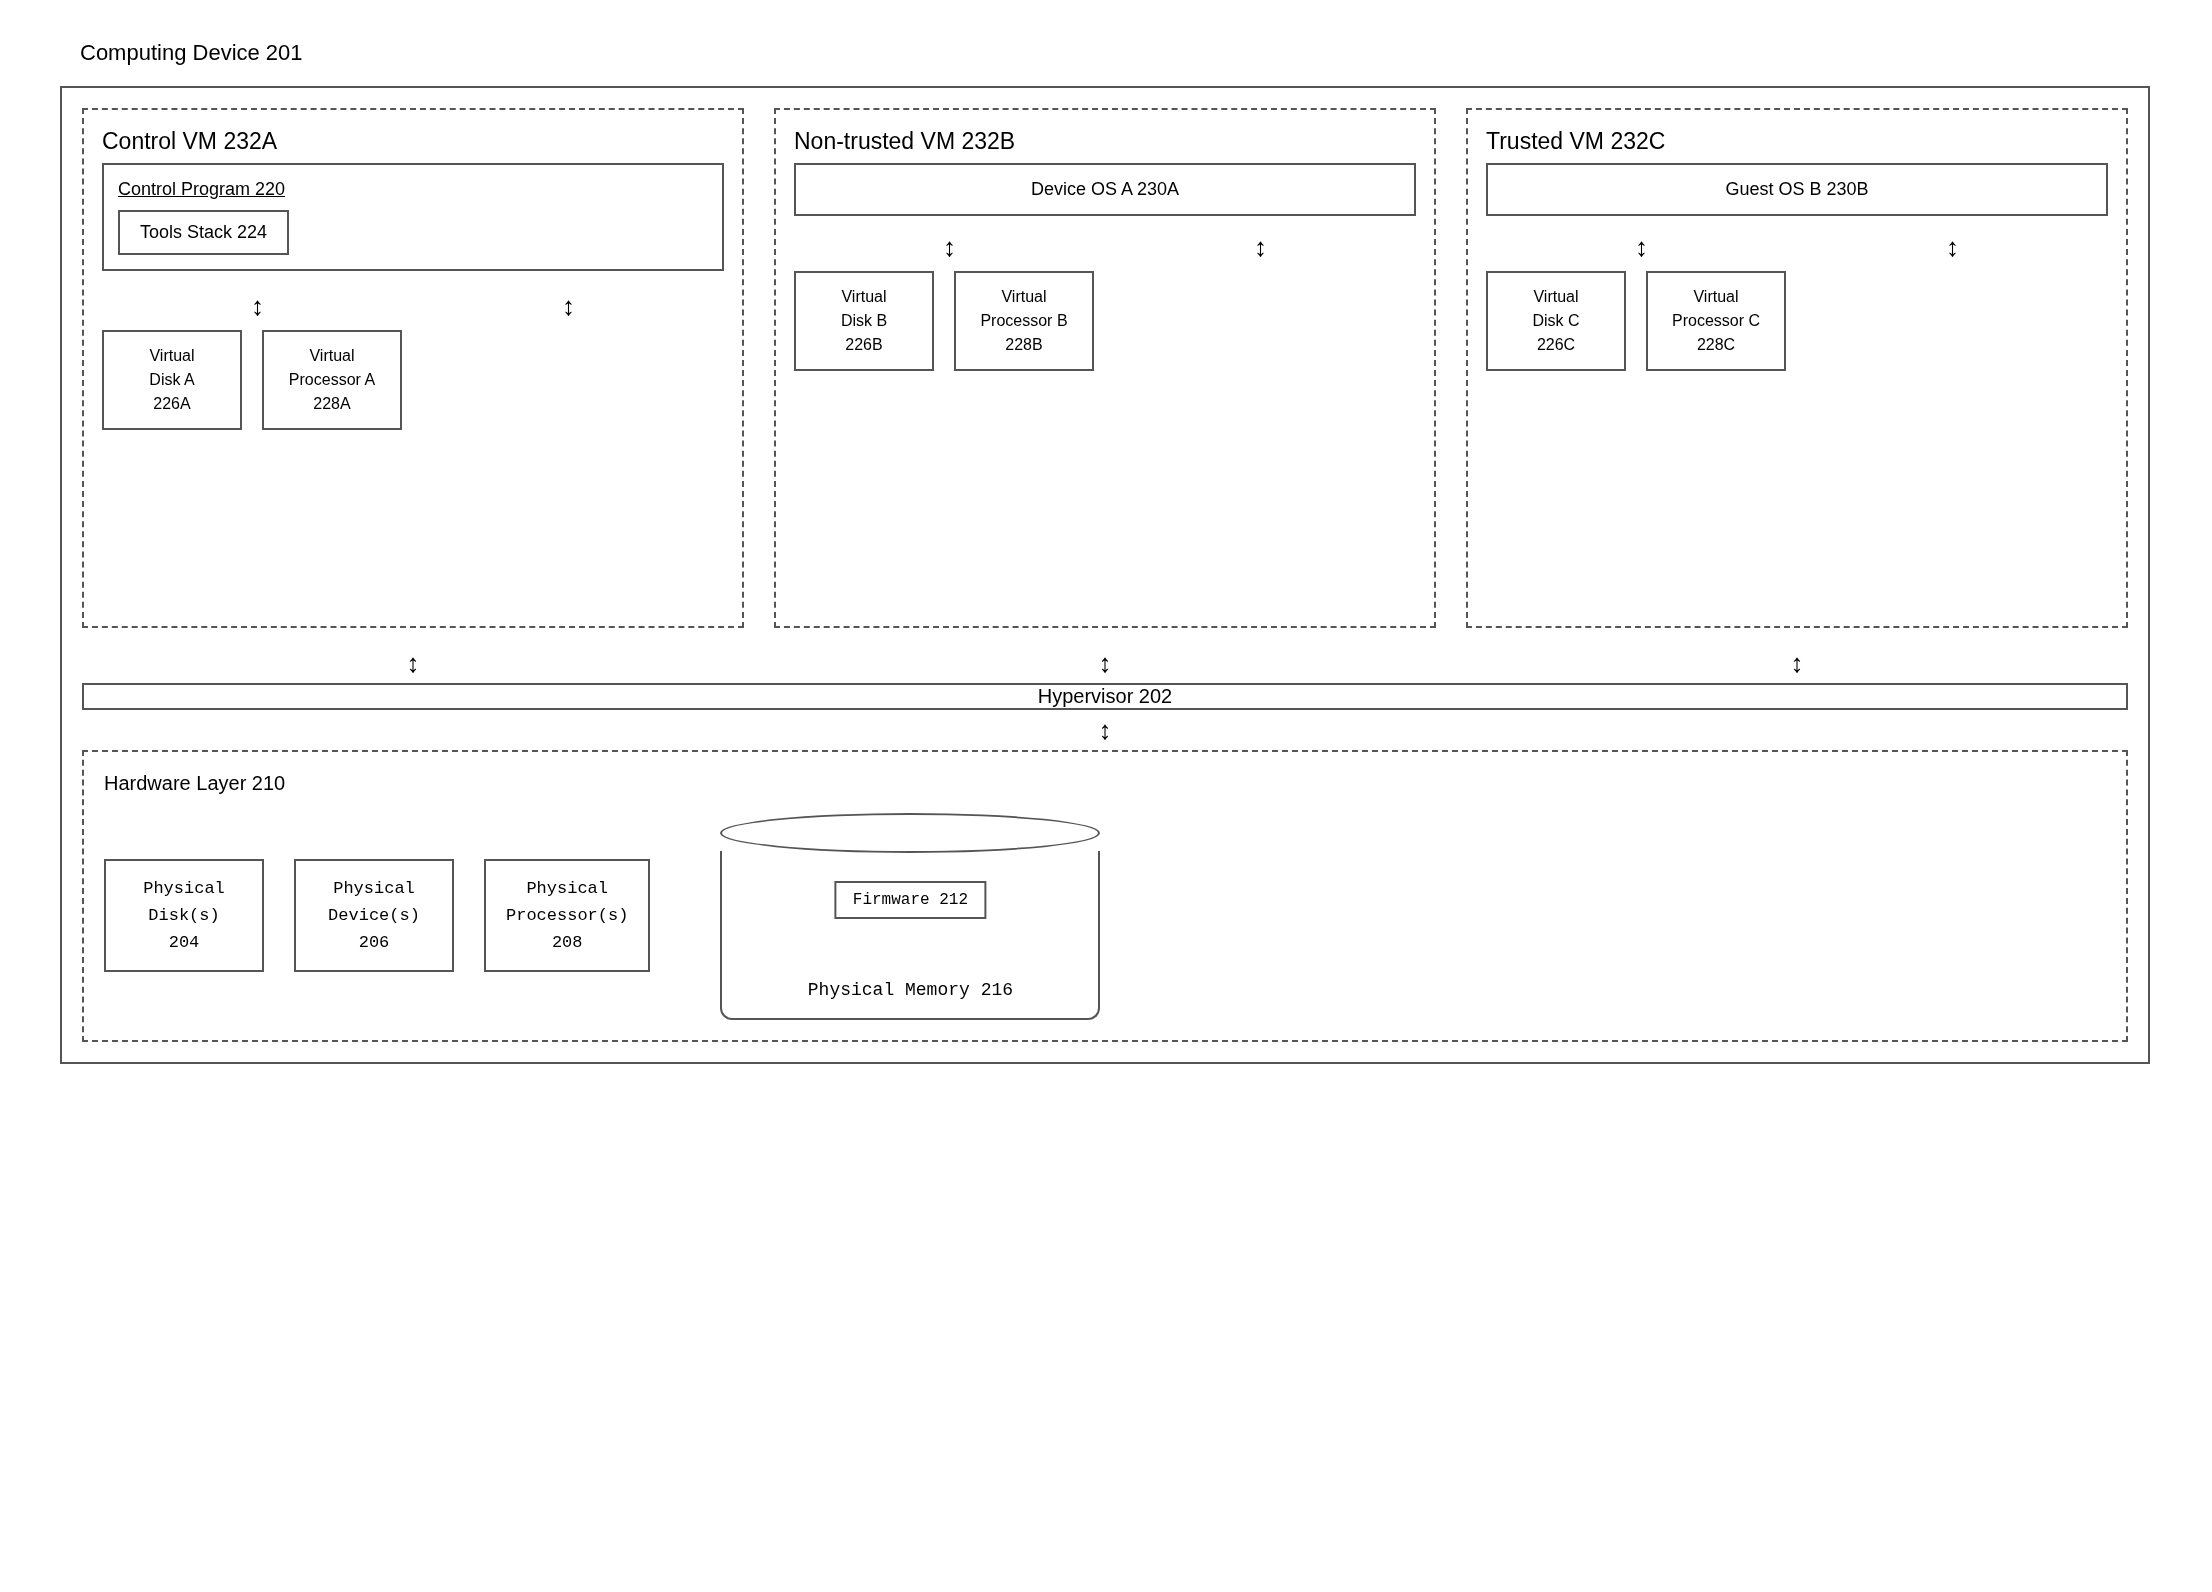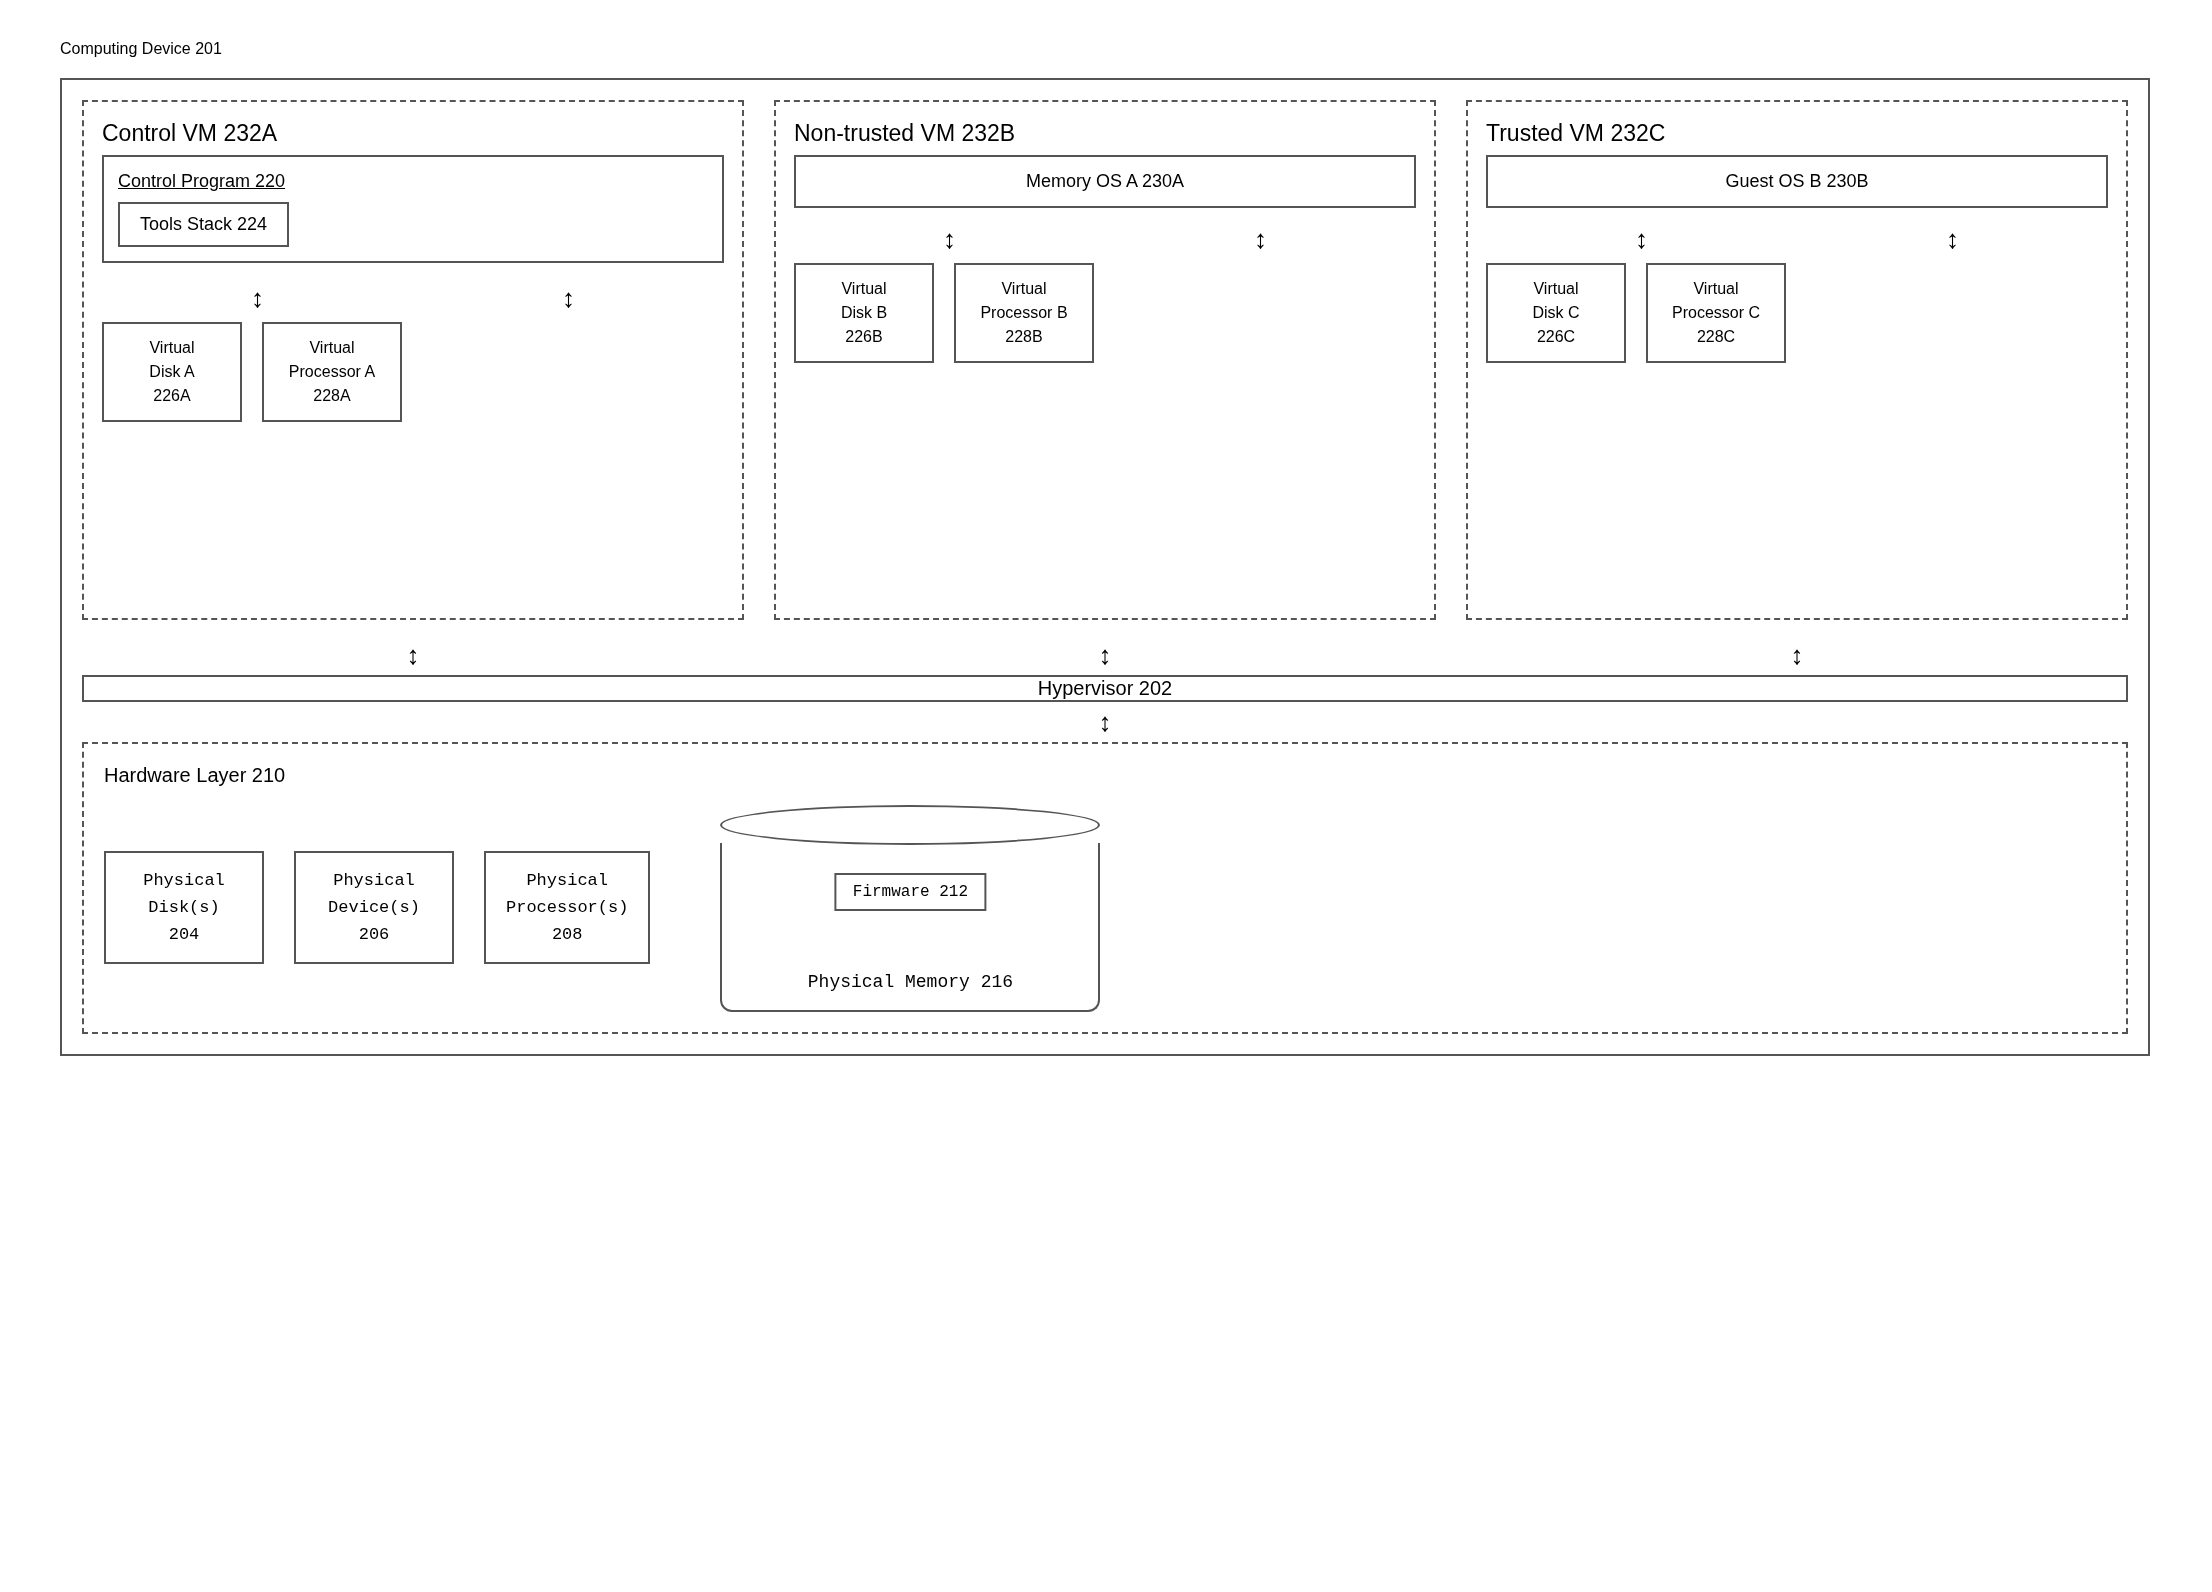--- a/index.html
+++ b/index.html
@@ -7,22 +7,23 @@
       background: #fff;
       font-family: Arial, sans-serif;
       font-size: 15px;
       color: #000;
       width: 2212px;
       height: 1592px;
       padding: 40px 60px;
     }
 
     .page-title {
-      font-size: 16px;
+      font-size: 22px;
       margin-bottom: 20px;
+      margin-left: 20px;
     }
 
     .main-container {
       border: 2px solid #555;
       padding: 20px;
       width: 2090px;
       position: relative;
     }
 
     
@@ -222,21 +223,21 @@
           <span class="bidir">↕</span>
         </div>
         <div class="virt-components">
           <div class="virt-box">Virtual<br>Disk A<br>226A</div>
           <div class="virt-box">Virtual<br>Processor A<br>228A</div>
         </div>
       </div>
 
       <div class="vm-box">
         <div class="vm-label">Non-trusted VM 232B</div>
-        <div class="guest-box">Memory OS A 230A</div>
+        <div class="guest-box">Device OS A 230A</div>
         <div class="control-program-arrows">
           <span class="bidir">↕</span>
           <span class="bidir">↕</span>
         </div>
         <div class="virt-components">
           <div class="virt-box">Virtual<br>Disk B<br>226B</div>
           <div class="virt-box">Virtual<br>Processor B<br>228B</div>
         </div>
       </div>
 

